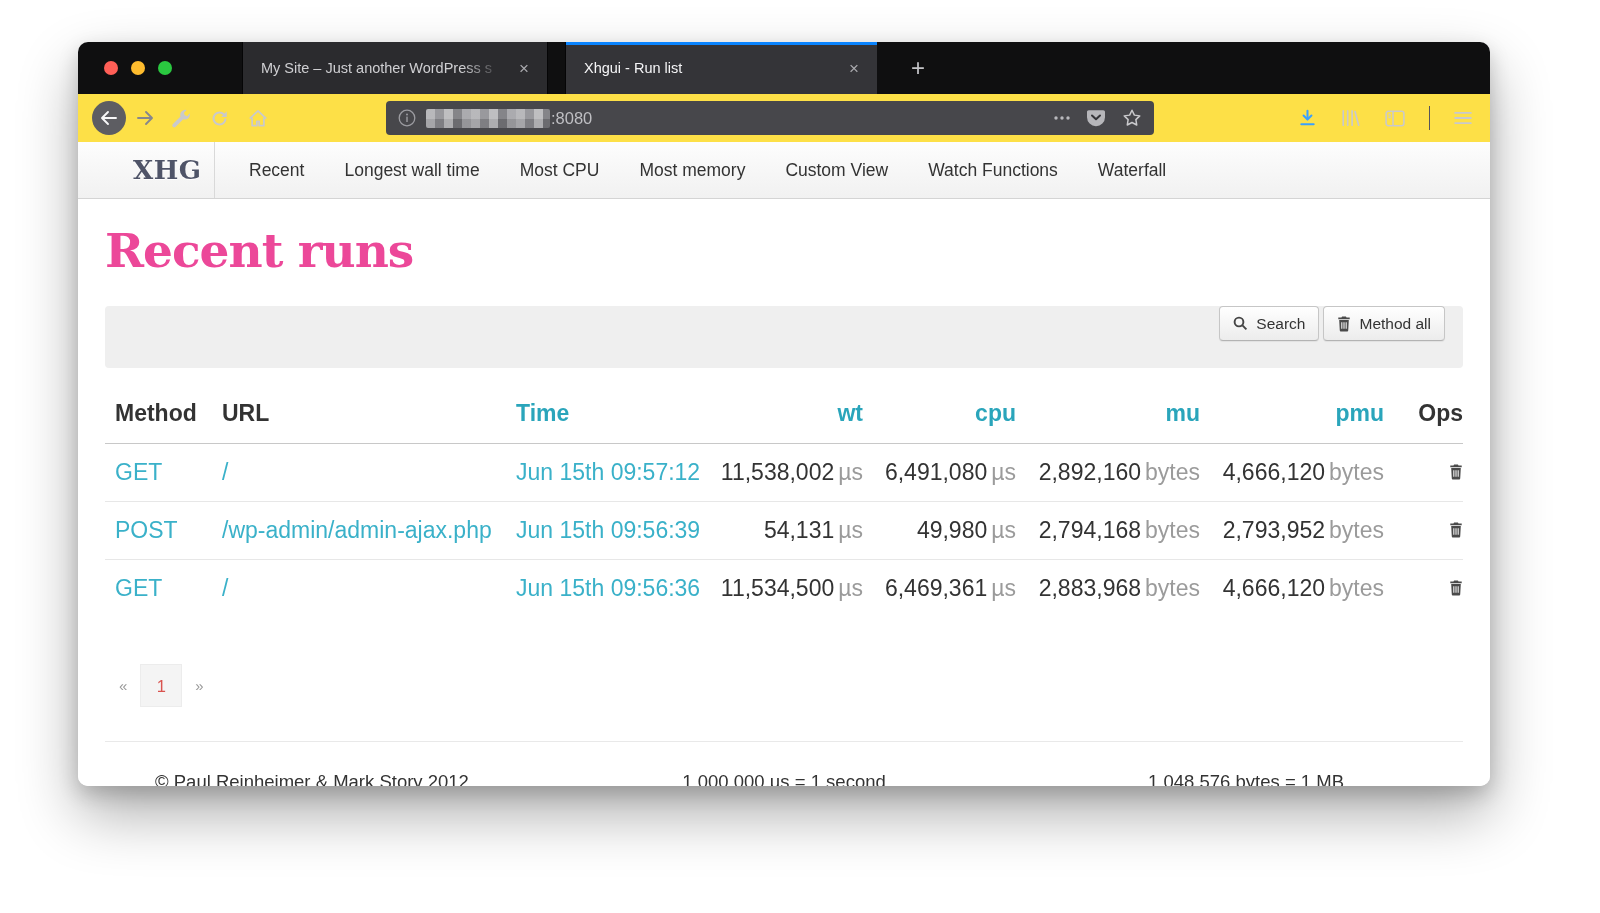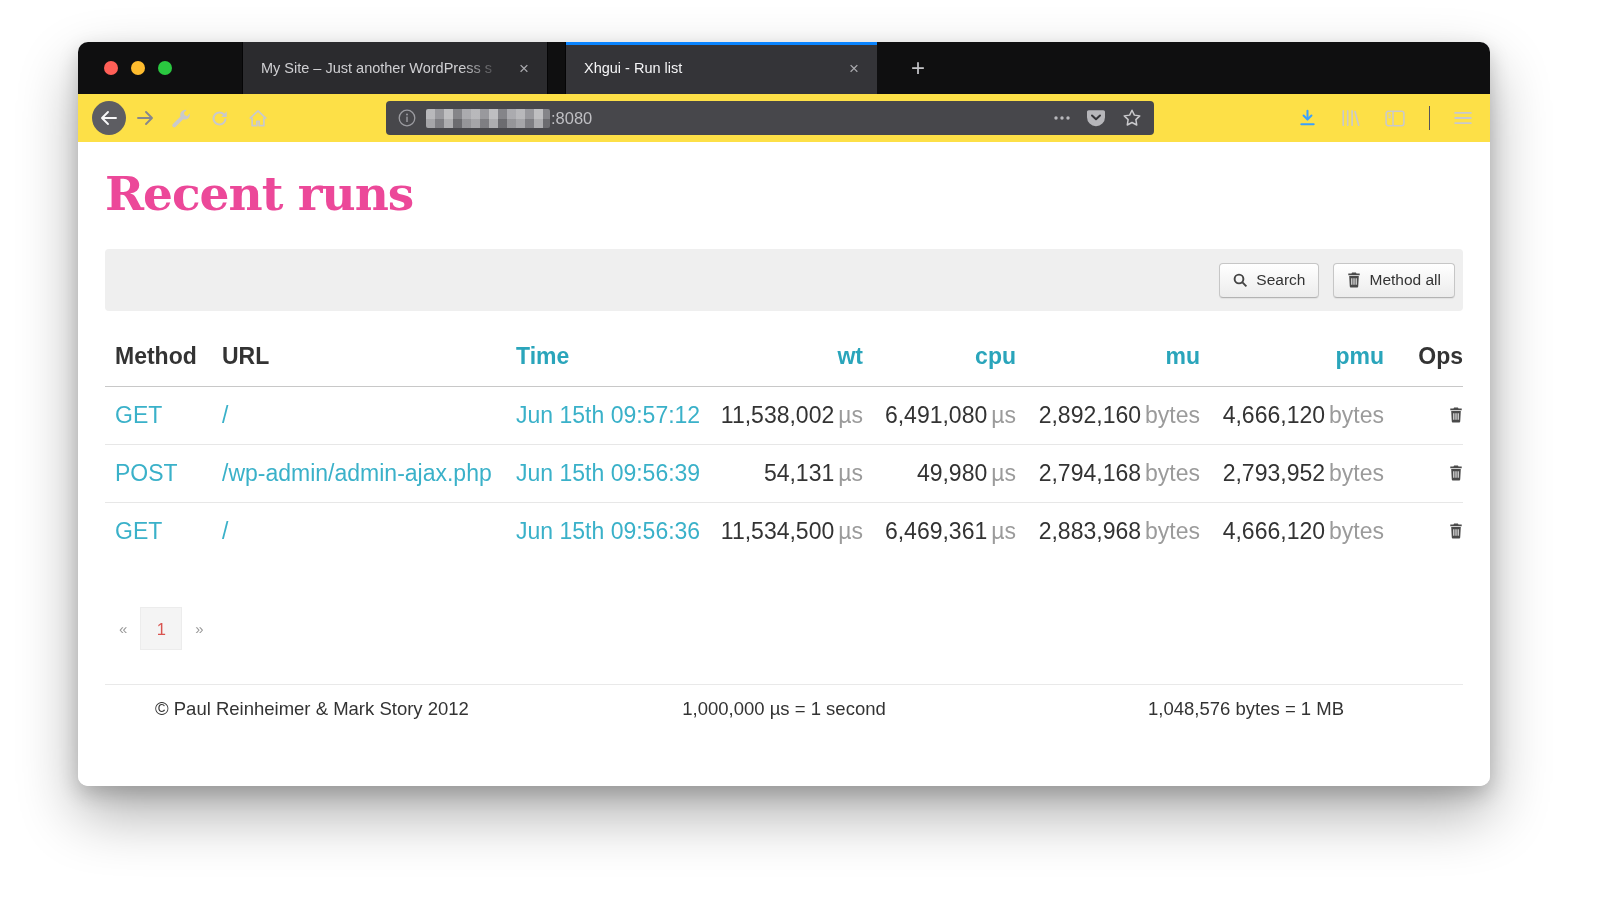--- a/index.html
+++ b/index.html
@@ -70,21 +70,21 @@
            text-shadow:0 1px 0 rgba(255,255,255,.9); letter-spacing:.5px; }
   .nav-items { display:flex; align-items:center; padding-left:14px; }
   .nav-item { padding:0 20px; font-size:17.5px; color:#333; cursor:pointer; }
 
   .container { width:1358px; margin:0 27px; position:relative; }
 
   .page-title { font-family:"DejaVu Serif", serif; font-weight:bold; font-size:47px;
                 color:#ec4899; letter-spacing:-1px; padding-top:24px; }
 
   .well { margin-top:28px; height:62px; background:#efefef; border-radius:4px;
-          display:flex; align-items:center; justify-content:flex-end; padding-right:8px; gap:14px; }
+          display:flex; justify-content:flex-end; padding-right:18px; gap:4px; }
   .btn { display:inline-flex; align-items:center; gap:8px; height:35px; padding:0 13px;
          background:linear-gradient(#ffffff,#ececec); border:1px solid #c6c6c6; border-bottom-color:#b3b3b3;
          border-radius:4px; font-size:15.5px; color:#333; box-shadow:0 1px 1px rgba(0,0,0,.06); cursor:pointer; }
 
   table.runs { margin-top:20px; width:1358px; border-collapse:collapse; table-layout:fixed; font-size:23px; }
   .runs th { font-weight:bold; color:#333; text-align:left; padding:12px 0 16px 10px; }
   .runs thead tr { border-bottom:1px solid #c8c8c8; }
   .runs tbody tr + tr { border-top:1px solid #e7e7e7; }
   .runs th.num, .runs td.num { text-align:right; padding-left:0; padding-right:0; }
   .runs th.sort { color:#2aa5bb; }
@@ -93,21 +93,21 @@
   .runs .link { color:#3ab1c9; cursor:pointer; }
   .runs .unit { color:#9b9b9b; margin-left:4px; }
   .runs th.ops-col, .runs td.ops-col { padding-left:24px;text-align:right; }
   .trash-btn { display:inline-grid; place-items:center; cursor:pointer; }
 
   .pagination { margin-top:47px; padding-left:14px; display:flex; align-items:center; color:#9a9a9a; font-size:15px; }
   .page-box { display:inline-block; min-width:42px; height:43px; line-height:43px; text-align:center;
               background:#f4f4f4; border:1px solid #ececec; color:#d9534f; font-size:16.5px; margin:0 13px; }
   .page-arrow { cursor:pointer; }
 
-  .site-footer { margin-top:34px; border-top:1px solid #e9e9e9; padding-top:13px; position:relative;
+  .site-footer { margin-top:34px; border-top:1px solid #e9e9e9; padding-top:29px; position:relative;
                  font-size:18.5px; color:#333; height:70px; }
   .foot-left { position:absolute; left:50px; }
   .foot-center { position:absolute; left:0; right:0; text-align:center; }
   .foot-right { position:absolute; right:119px; }
 
   svg { display:block; }
 </style>
 </head>
 <body>
 
@@ -215,20 +215,32 @@
         <span class="tool-icon">
           <svg width="18" height="14" viewBox="0 0 16 12" fill="none" stroke="currentColor" stroke-width="1.6" stroke-linecap="round">
               <path d="M1 1.5h14M1 6h14M1 10.5h14"></path>
             </svg>
         </span>
       </div>
     </div>
 
     <div class="content">
 
+      <div class="site-nav">
+        <div class="brand">XHG</div>
+        <div class="nav-items">
+          <span class="nav-item">Recent</span>
+          <span class="nav-item">Longest wall time</span>
+          <span class="nav-item">Most CPU</span>
+          <span class="nav-item">Most memory</span>
+          <span class="nav-item">Custom View</span>
+          <span class="nav-item">Watch Functions</span>
+          <span class="nav-item">Waterfall</span>
+        </div>
+      </div>
 
       <div class="container">
         <h1 class="page-title">Recent runs</h1>
 
         <div class="well">
           <button class="btn">
             <svg width="15" height="15" viewBox="0 0 14 14" fill="none" stroke="#444" stroke-width="1.8">
                 <circle cx="5.6" cy="5.6" r="4.1"></circle>
                 <path d="M8.8 8.8l3.7 3.7"></path>
               </svg>

